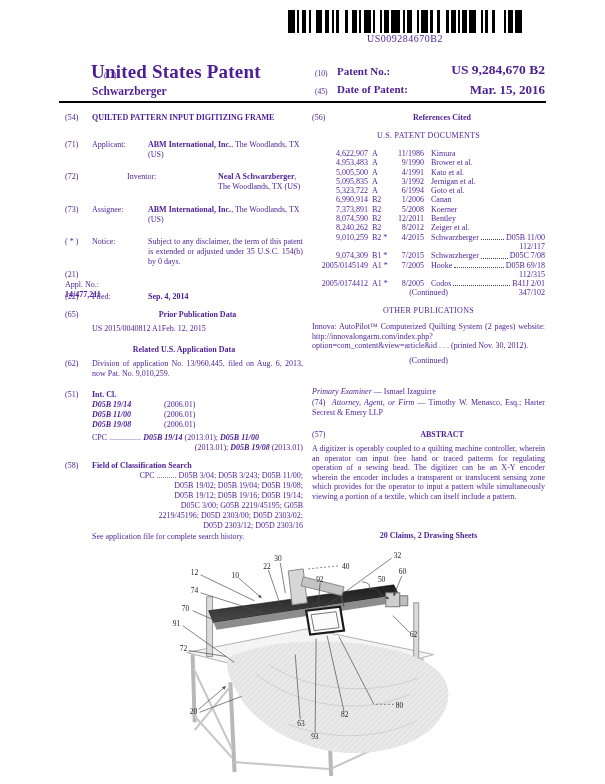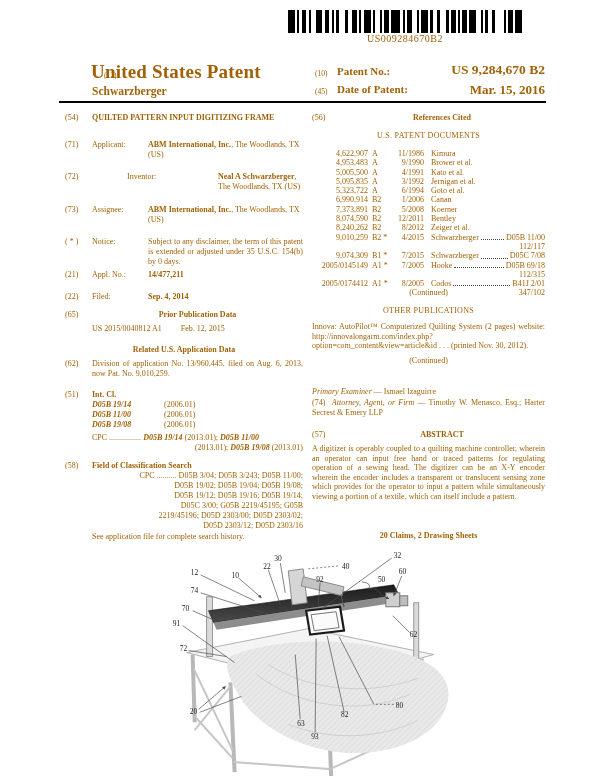--- a/index.html
+++ b/index.html
@@ -1,18 +1,18 @@
 <!DOCTYPE html>
 <html><head>
 <meta charset="utf-8">
 <style>
   html,body{margin:0;padding:0;background:#9e9e9e;}
   #page{
     position:relative; width:605px; height:784px; background:#ffffff;
-    font-family:"Liberation Serif", serif; color:#a16207; overflow:hidden;
+    font-family:"Liberation Serif", serif; color:#4c1d95; overflow:hidden;
     box-shadow:0 0 4px rgba(0,0,0,.4);
   }
   .abs{position:absolute;}
   
   #barcode{left:288px; top:10px; width:234px; height:23px; display:flex; align-items:stretch;}
   #barcode .b{height:100%;}
   #barcode-text{left:288px; top:33px; width:234px; text-align:center; font-size:10px; letter-spacing:.5px;}
   .tiny-code{font-size:7.5px;}
   #h12{left:68px; top:71px;margin-left:36px;}
   #h-title{left:91px; top:61px; font-size:19px; font-weight:bold; letter-spacing:.2px;}
@@ -162,38 +162,38 @@
       <span class="flabel">Assignee:</span>
       <span class="fval"><span class="b">ABM International, Inc.</span><span>, The Woodlands, TX (US)</span></span>
     </div>
 
     <div class="field abs" style="left:0;top:127px;width:238px;">
       <span class="fcode">( * )</span>
       <span class="flabel">Notice:</span>
       <span class="fval just">Subject to any disclaimer, the term of this patent is extended or adjusted under 35 U.S.C. 154(b) by 0 days.</span>
     </div>
 
-    <div class="field abs" style="left:0;top:160px;width:238px;">
+    <div class="field abs" style="left:0;top:160px;width:238px;flex-direction:column;">
       <span class="fcode">(21)</span>
       <span class="flabel">Appl. No.:</span>
       <span class="fval b">14/477,211</span>
     </div>
 
     <div class="field abs" style="left:0;top:182px;width:238px;">
       <span class="fcode">(22)</span>
       <span class="flabel">Filed:</span>
       <span class="fval b">Sep. 4, 2014</span>
     </div>
 
     <div class="abs" style="left:0;top:200px;width:238px;">
       <div class="field">
         <span class="fcode">(65)</span>
         <span class="fval b ctr">Prior Publication Data</span>
       </div>
-      <div style="margin-left:27px; margin-top:4px; display:flex; gap:19px;">
+      <div style="margin-left:27px; margin-top:4px; display:flex; ">
         <span>US 2015/0040812 A1</span>
         <span>Feb. 12, 2015</span>
       </div>
     </div>
 
     <div class="abs b ctr" style="left:0;top:235px;width:238px;">Related U.S. Application Data</div>
 
     <div class="field abs" style="left:0;top:249px;width:238px;">
       <span class="fcode">(62)</span>
       <span class="fval just">Division of application No. 13/960,445, filed on Aug. 6, 2013, now Pat. No. 9,010,259.</span>

